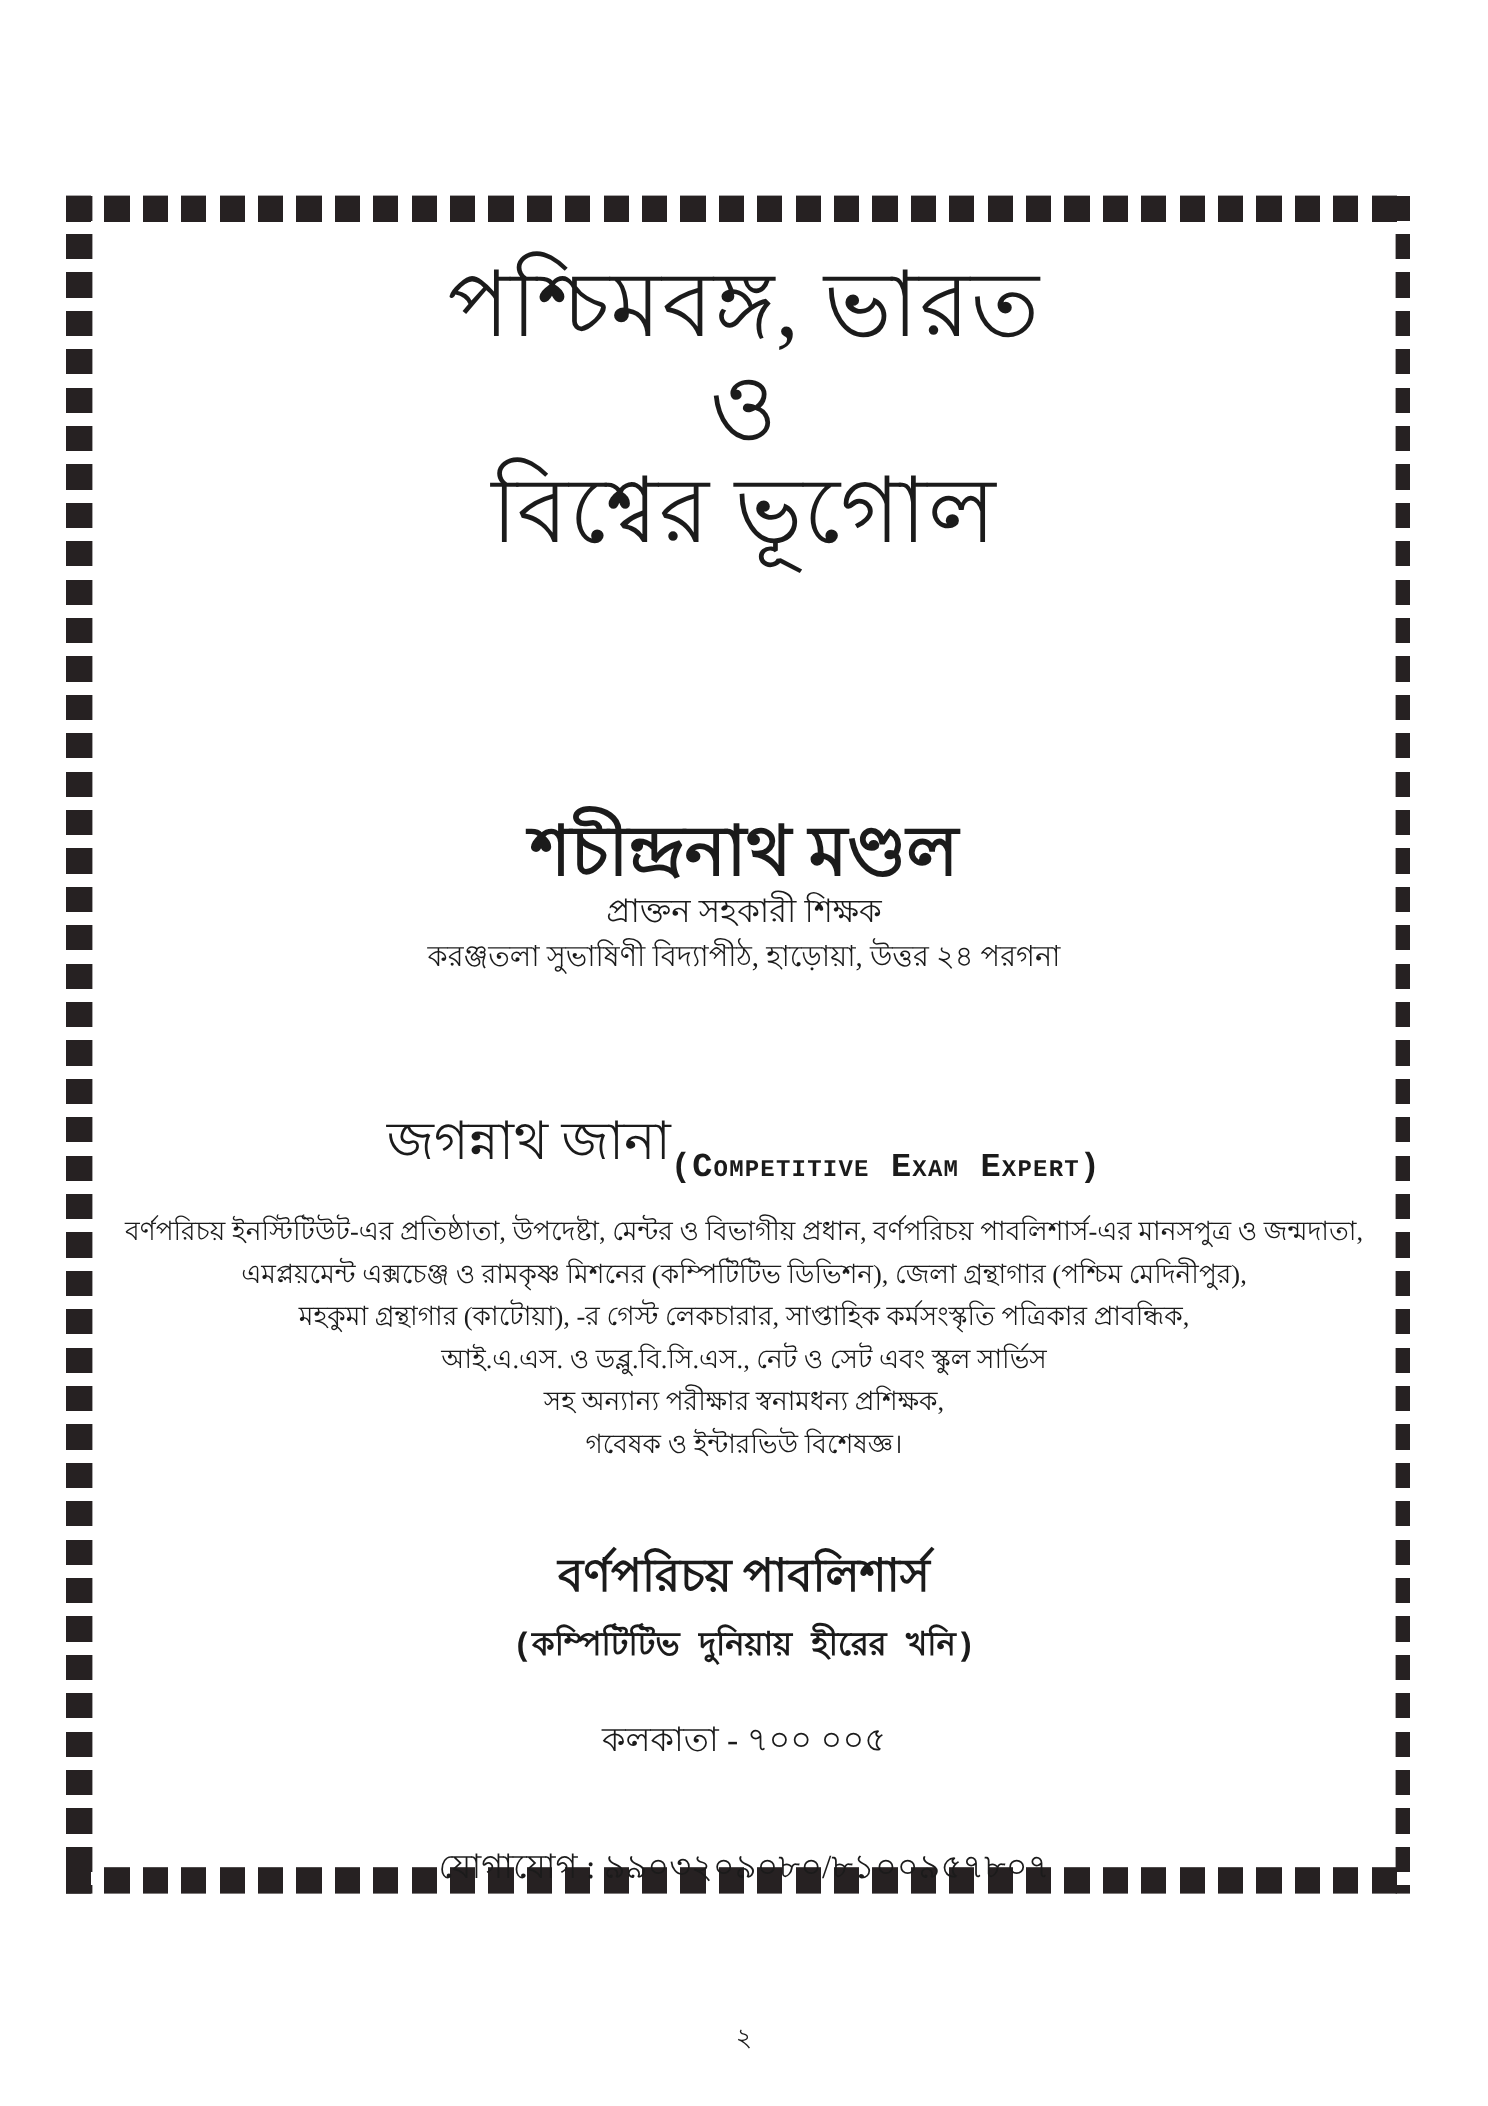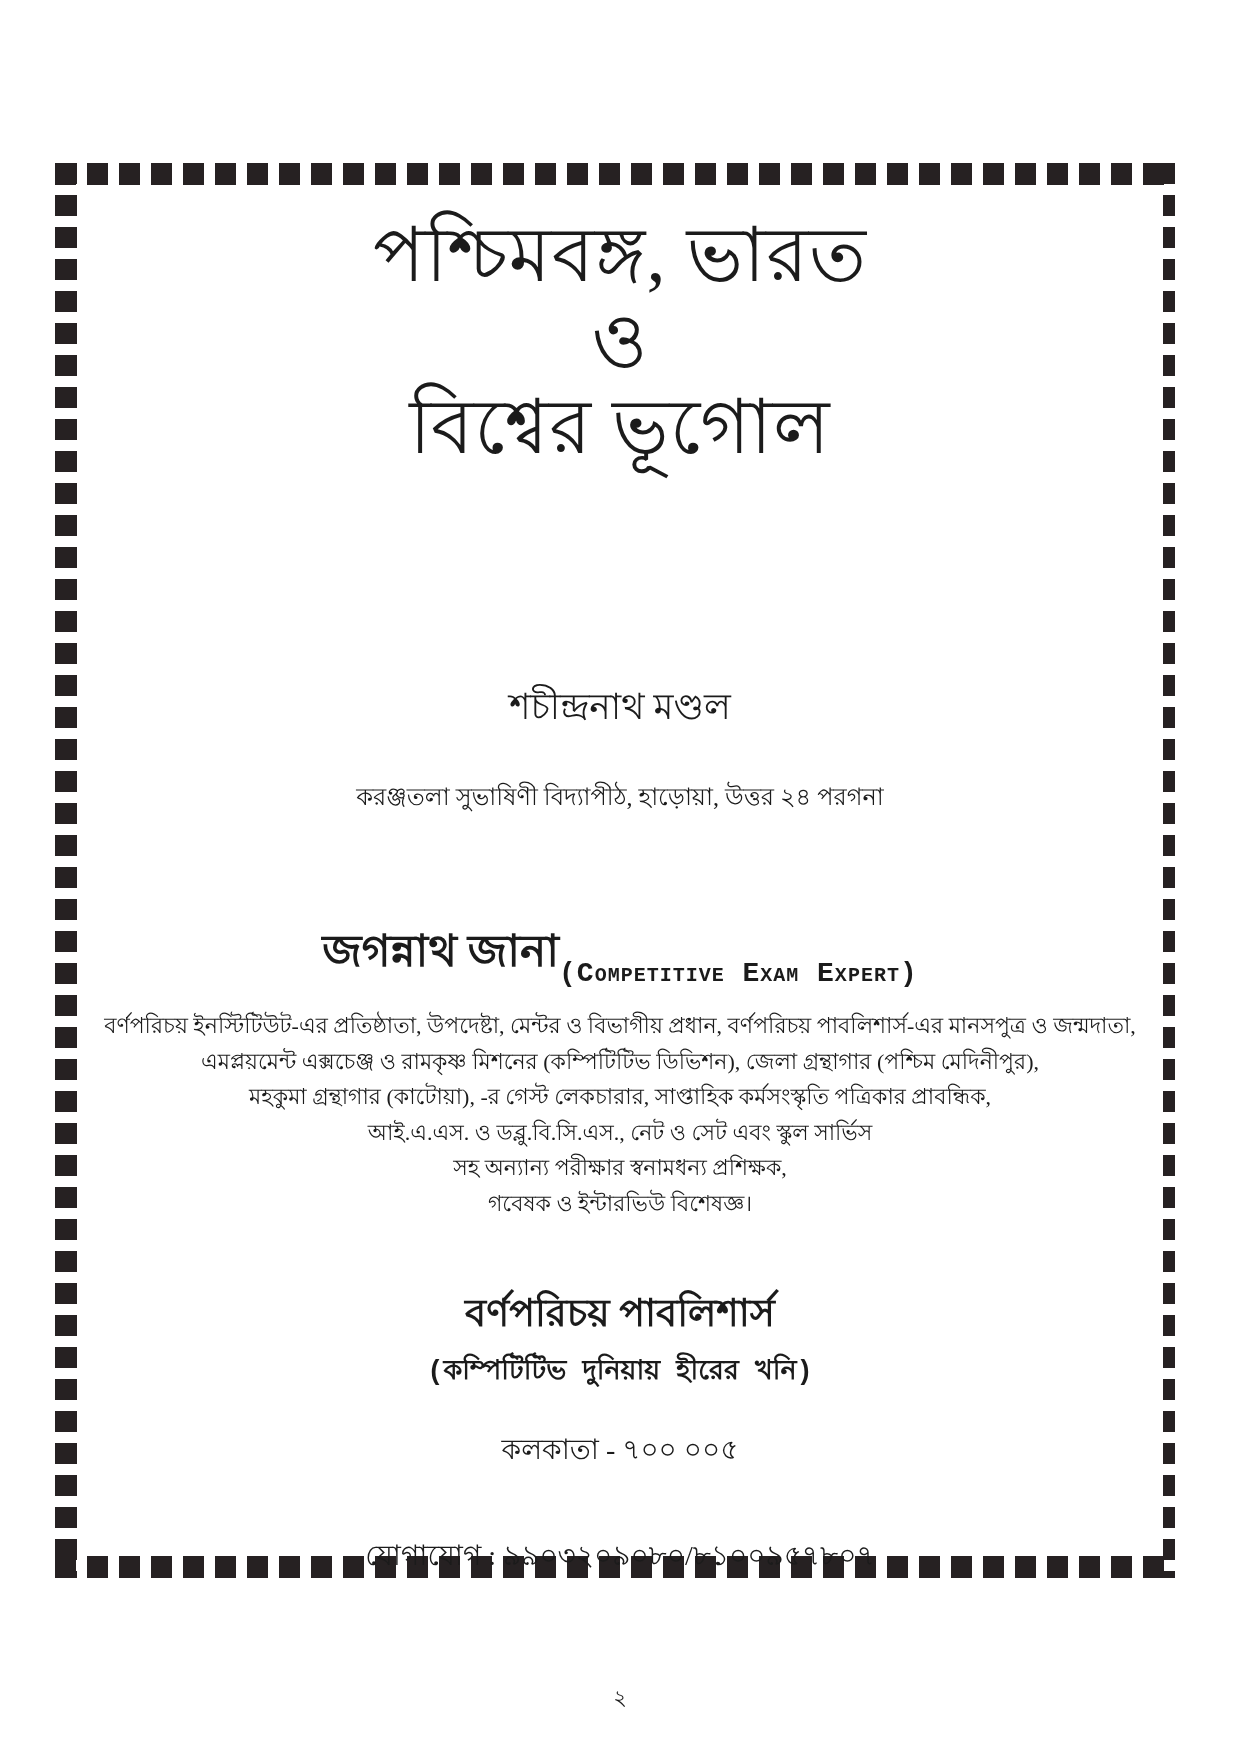--- a/index.html
+++ b/index.html
@@ -43,44 +43,44 @@
     text-align: center;
   }
   .book-title {
     top: 212px;
     font-size: 76px;
     line-height: 86px;
     font-weight: 400;
     letter-spacing: 1px;
   }
   .author1-name {
-    top: 679px;
-    font-size: 36px;
-    font-weight: 400;
+    top: 665px;
+    font-size: 58px;
+    font-weight: 700;
   }
   .author1-role {
     top: 738px;
     font-size: 27px;
   }
   .author1-inst {
     top: 778px;
     font-size: 24px;
   }
   .author2-line {
     top: 930px;
     left: 80px;
     width: 1080px;
     position: absolute;
     display: flex;
     justify-content: center;
     align-items: flex-end;
   }
   .author2-name {
     font-size: 44px;
-    font-weight: 700;
+    font-weight: 400;
     line-height: 1;
   }
   .author2-tag {
     font-family: Liberation Mono, monospace;
     font-variant: small-caps;
     font-weight: 700;
     font-size: 28px;
     line-height: 1;
     position: relative;
     top: 14px;
@@ -122,20 +122,21 @@
   <div class="frame-edge frame-left"></div>
   <div class="frame-edge frame-right"></div>
 
   <div class="centered book-title">
     <div>পশ্চিমবঙ্গ, ভারত</div>
     <div>ও</div>
     <div>বিশ্বের ভূগোল</div>
   </div>
 
   <div class="centered author1-name">শচীন্দ্রনাথ মণ্ডল</div>
+  <div class="centered author1-role">প্রাক্তন সহকারী শিক্ষক</div>
   <div class="centered author1-inst">করঞ্জতলা সুভাষিণী বিদ্যাপীঠ, হাড়োয়া, উত্তর ২৪ পরগনা</div>
 
   <div class="author2-line">
     <span class="author2-name">জগন্নাথ জানা</span>
     <span class="author2-tag">(Competitive Exam Expert)</span>
   </div>
 
   <div class="centered bio">
     <div>বর্ণপরিচয় ইনস্টিটিউট-এর প্রতিষ্ঠাতা, উপদেষ্টা, মেন্টর ও বিভাগীয় প্রধান, বর্ণপরিচয় পাবলিশার্স-এর মানসপুত্র ও জন্মদাতা,</div>
     <div>এমপ্লয়মেন্ট এক্সচেঞ্জ ও রামকৃষ্ণ মিশনের (কম্পিটিটিভ ডিভিশন), জেলা গ্রন্থাগার (পশ্চিম মেদিনীপুর),</div>

